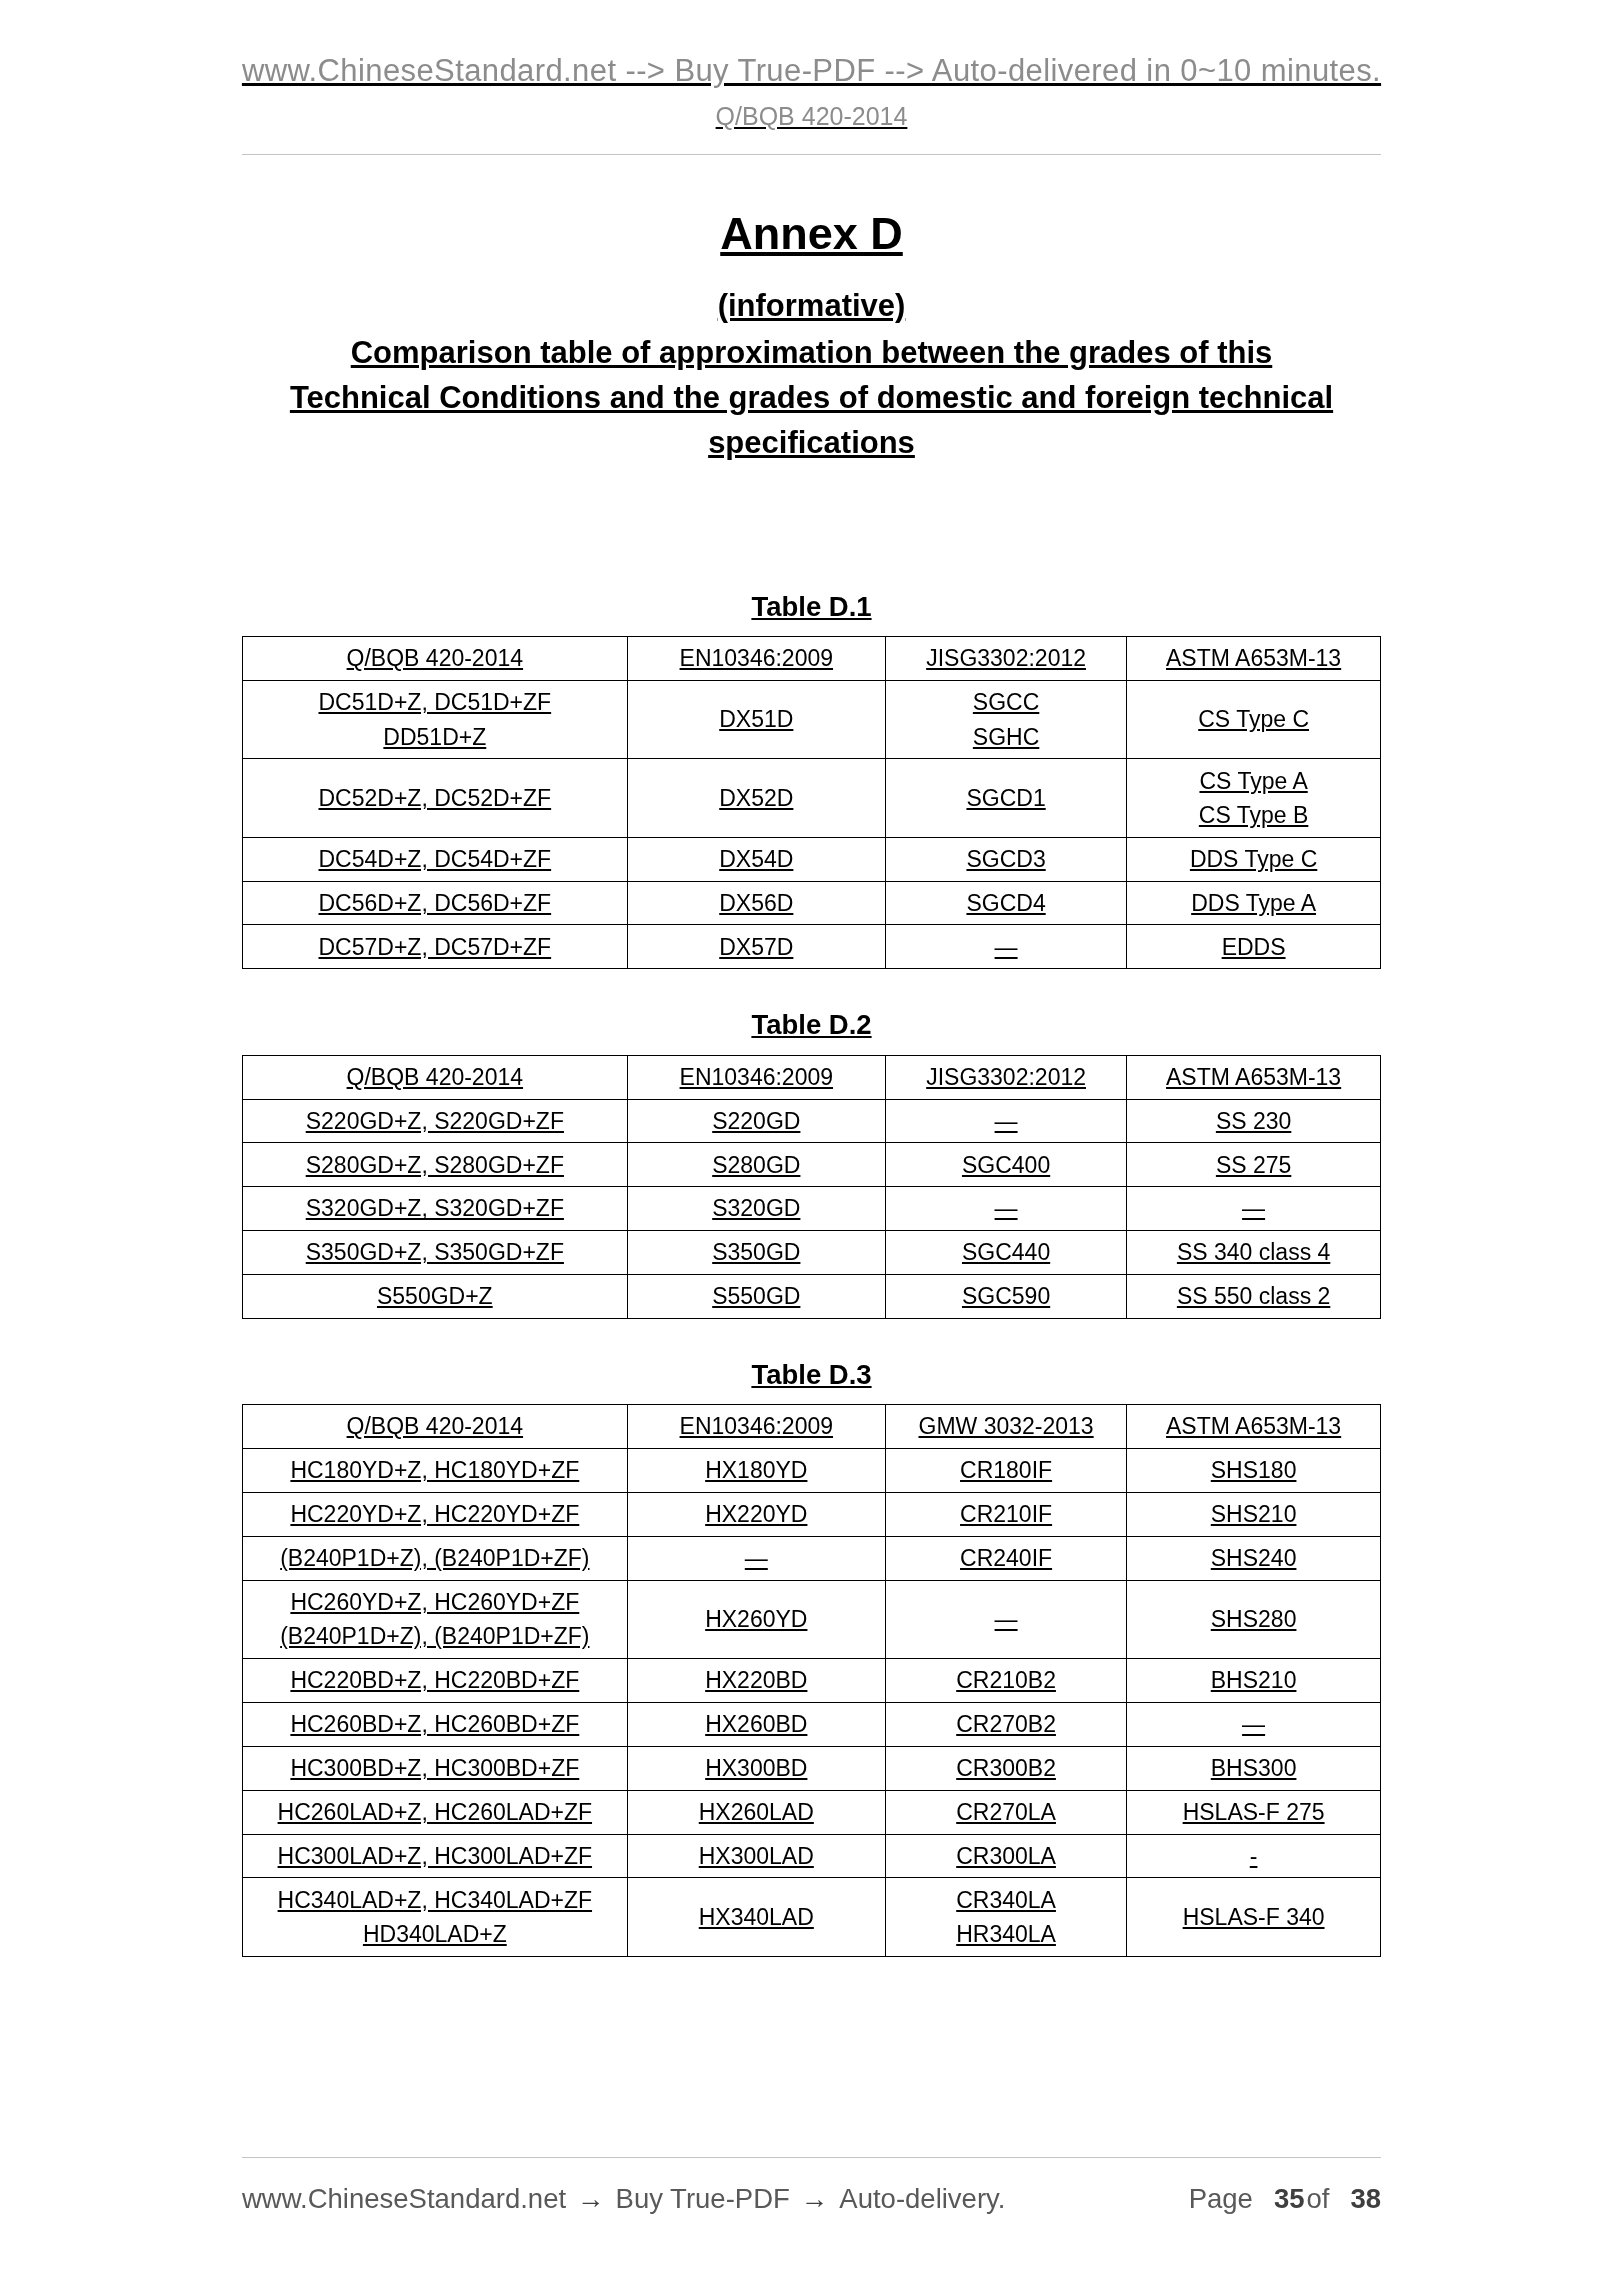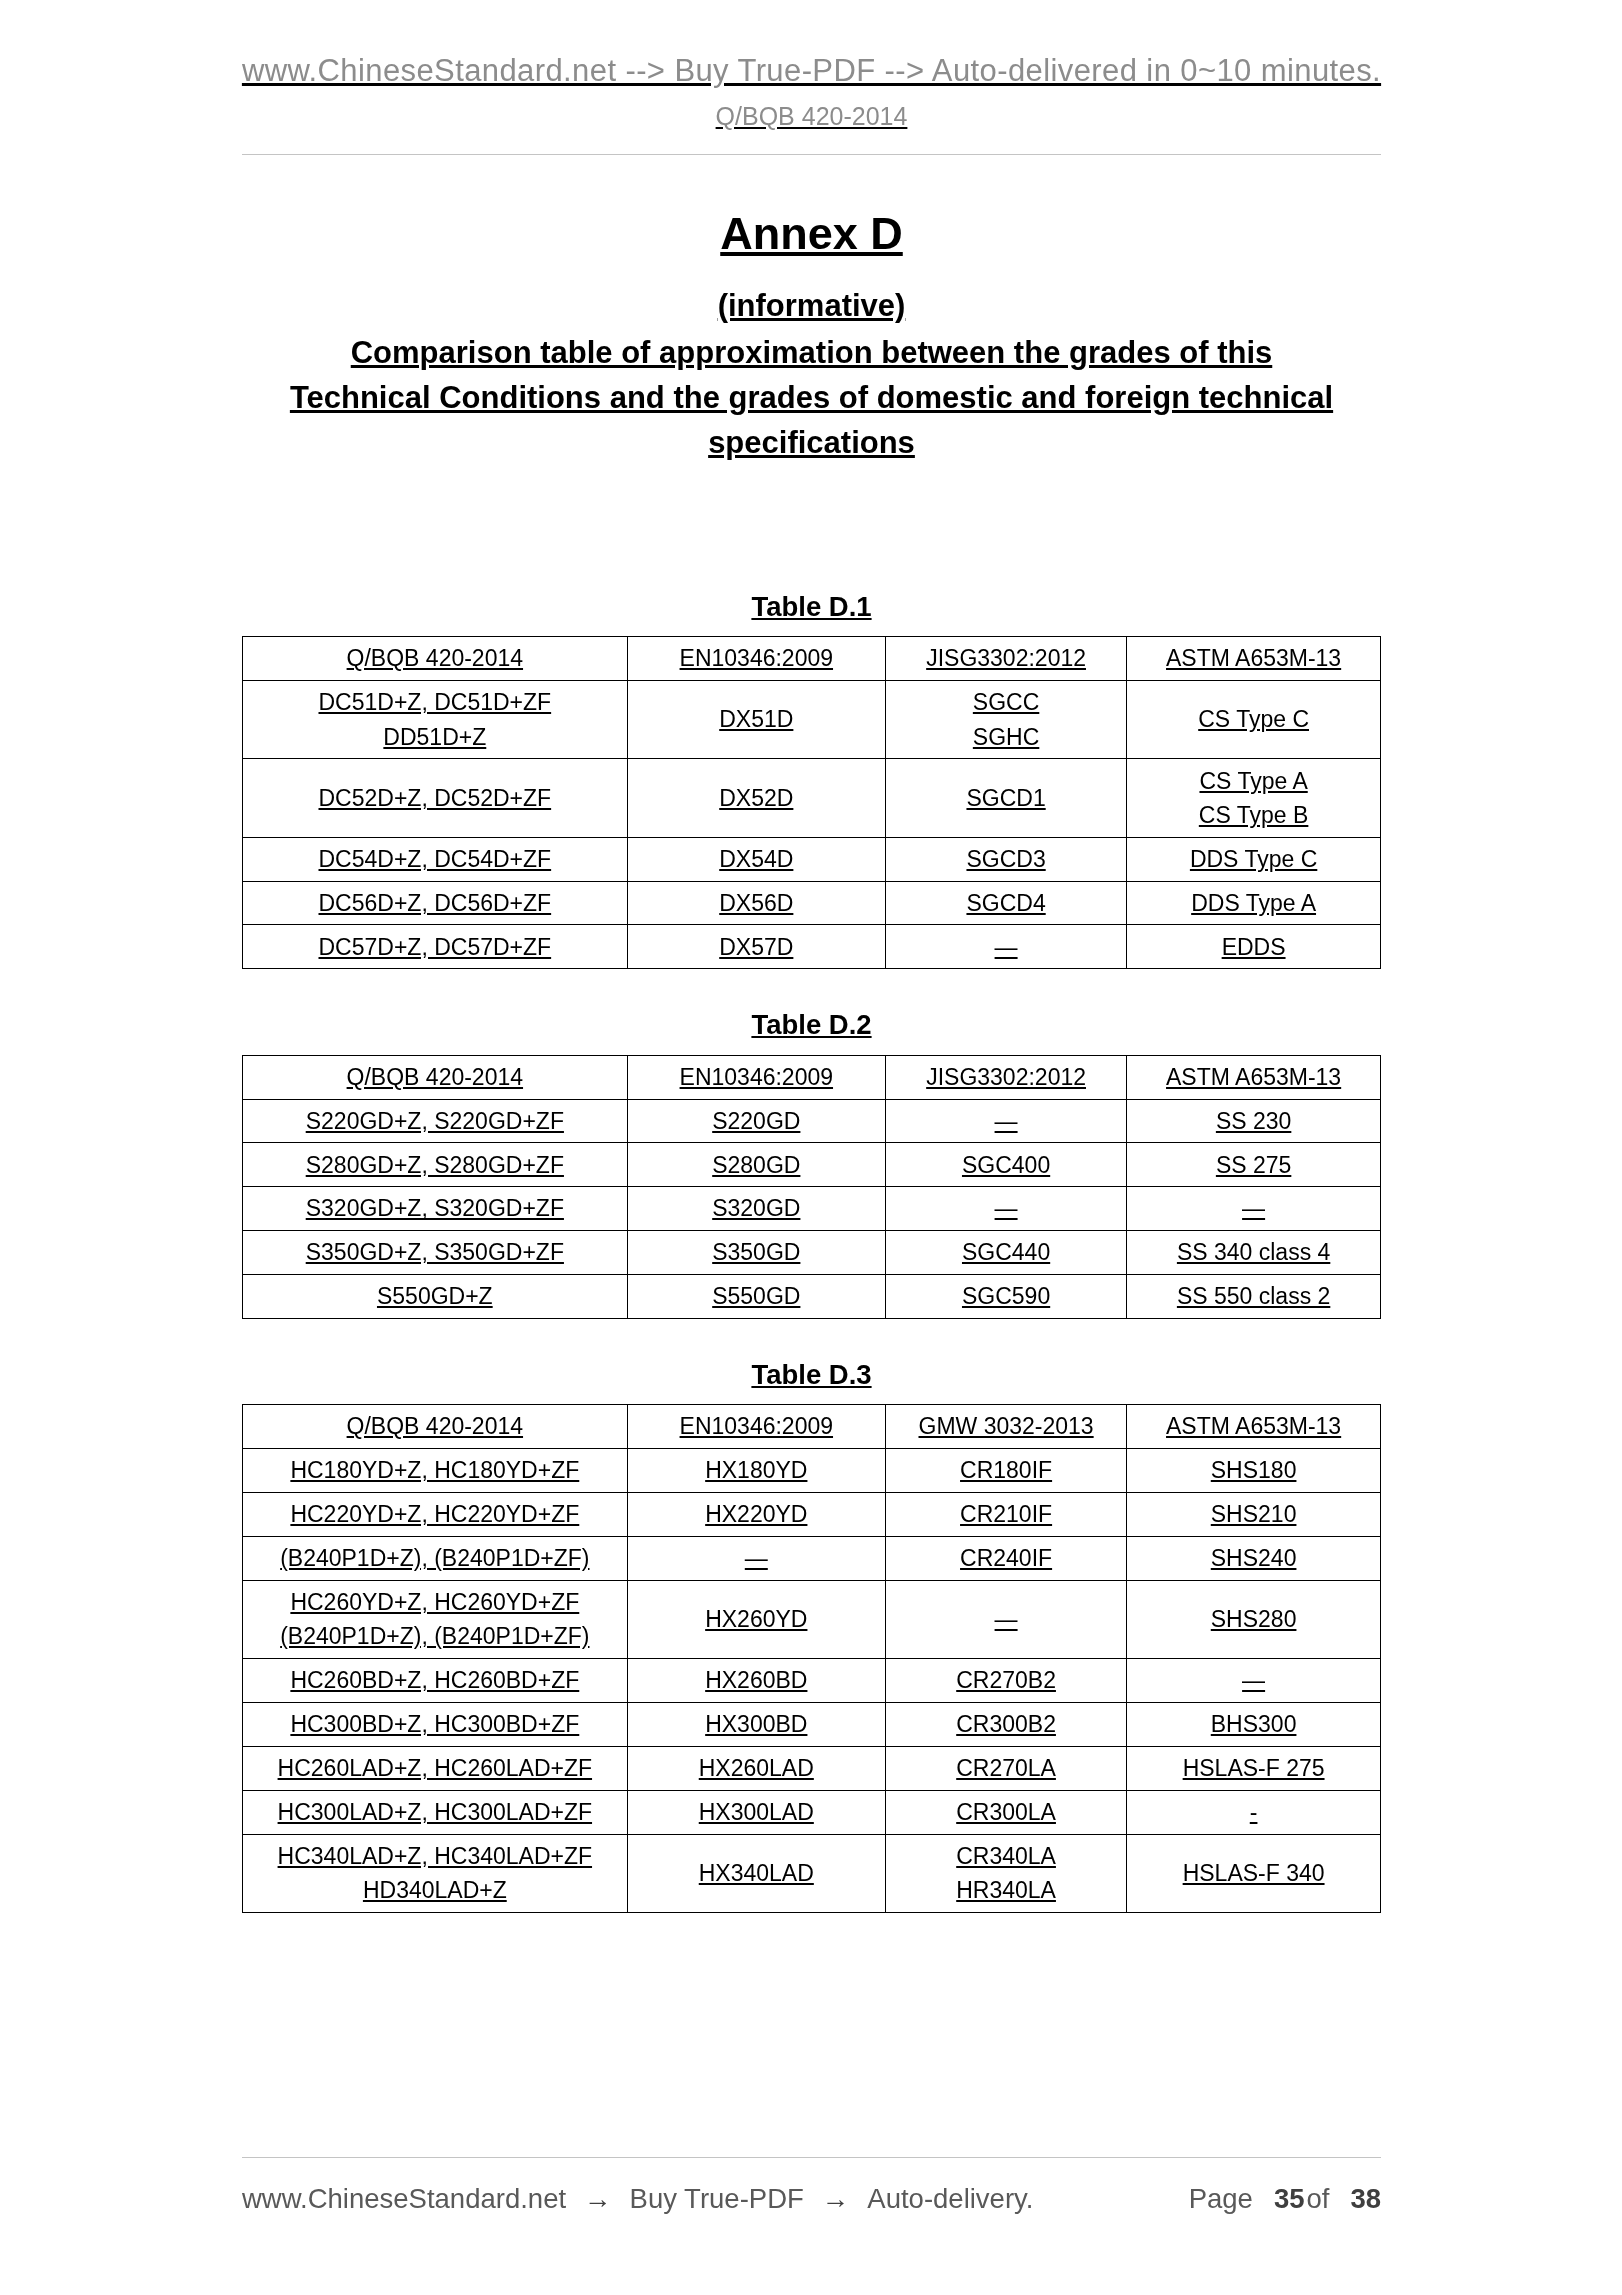--- a/index.html
+++ b/index.html
@@ -69,21 +69,21 @@
     bottom: 80px;
   }
   .footer-row {
     display: flex;
     justify-content: space-between;
     align-items: baseline;
     margin-top: 25px;
     font-size: 27.5px;
     color: var(--footer-gray, #595959);
   }
-  .footer-left { display: flex; gap: 18px; align-items: baseline; }
+  .footer-left { display: flex; gap: 11px; align-items: baseline; }
   .footer-right { display: flex; gap: 2px; align-items: baseline; }
   .footer-right .num { font-weight: bold; color: #3f3f3f; margin-left: 19px; }
   .arrow { color: #3f3f3f; }
 </style>
 </head>
 <body>
 
 <div class="page">
 
   <header class="page-header">
@@ -243,20 +243,26 @@
                 <td>—</td>
                 <td>CR240IF</td>
                 <td>SHS240</td>
               </tr>
               <tr>
                 <td>HC260YD+Z, HC260YD+ZF
 (B240P1D+Z), (B240P1D+ZF)</td>
                 <td>HX260YD</td>
                 <td>—</td>
                 <td>SHS280</td>
+              </tr>
+              <tr>
+                <td>HC220BD+Z, HC220BD+ZF</td>
+                <td>HX220BD</td>
+                <td>CR210B2</td>
+                <td>BHS210</td>
               </tr>
               <tr>
                 <td>HC260BD+Z, HC260BD+ZF</td>
                 <td>HX260BD</td>
                 <td>CR270B2</td>
                 <td>—</td>
               </tr>
               <tr>
                 <td>HC300BD+Z, HC300BD+ZF</td>
                 <td>HX300BD</td>

